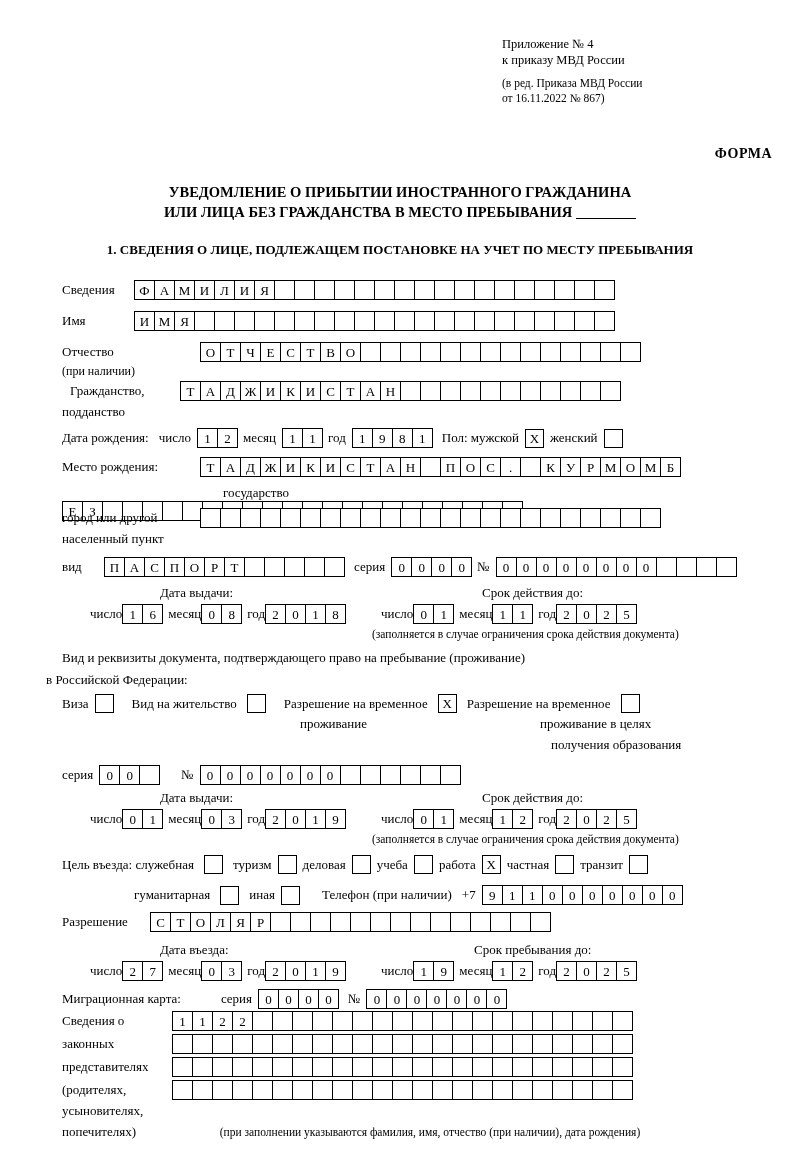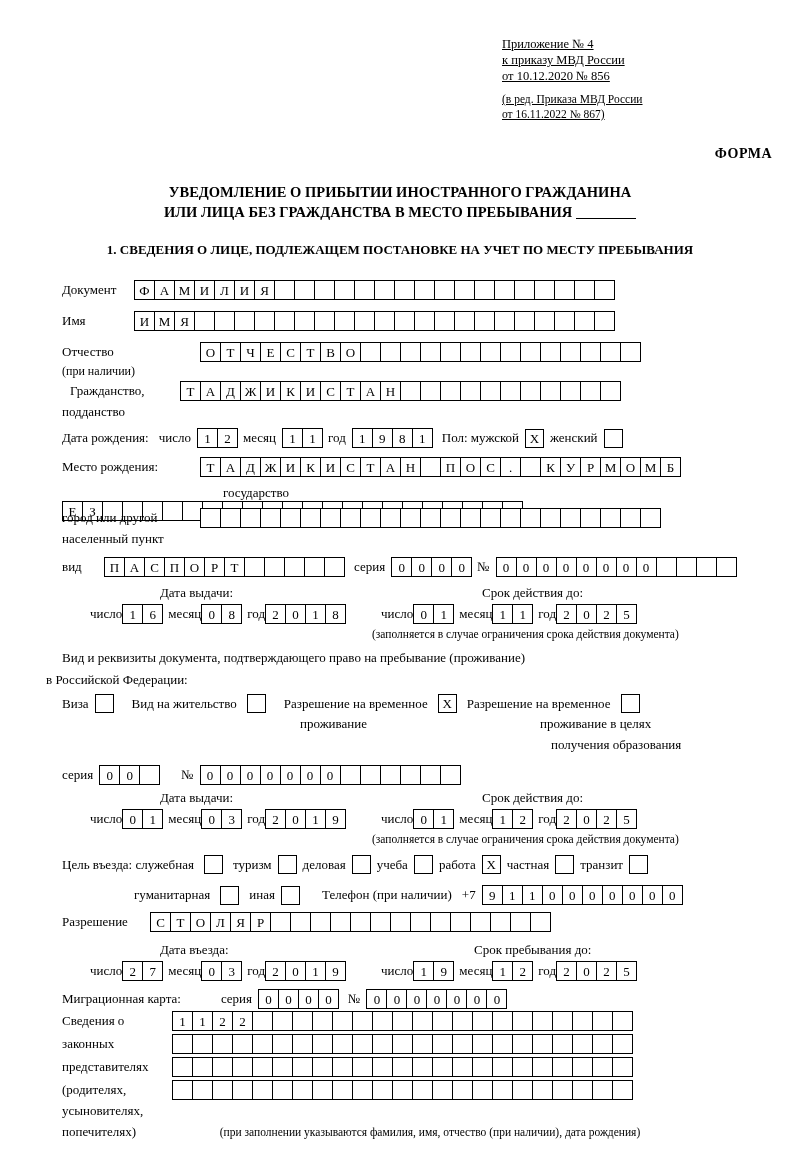--- a/index.html
+++ b/index.html
@@ -24,21 +24,20 @@
   }
   
   .header-block {
     position: absolute;
     top: 36px;
     right: 28px;
     width: 270px;
     font-size: 12.5px;
     line-height: 16px;
     text-align: left;
-    text-decoration: underline;
   }
   .header-block .sub {
     margin-top: 8px;
     font-size: 11.5px;
     line-height: 15px;
   }
   .form-word {
     position: absolute;
     top: 146px;
     right: 28px;
@@ -130,38 +129,37 @@
   }
 </style>
 </head>
 <body>
 
 <div class="page">
 
   <div class="header-block">
     <div>Приложение № 4</div>
     <div>к приказу МВД России</div>
-    <div>от 10.12.2020 № 856</div>
     <div class="sub">
       <div>(в ред. Приказа МВД России</div>
       <div>от 16.11.2022 № 867)</div>
     </div>
   </div>
 
   <div class="form-word">ФОРМА</div>
 
   <div class="title">
     <div>УВЕДОМЛЕНИЕ О ПРИБЫТИИ ИНОСТРАННОГО ГРАЖДАНИНА</div>
     <div class="line2"><span>ИЛИ ЛИЦА БЕЗ ГРАЖДАНСТВА В МЕСТО ПРЕБЫВАНИЯ</span> <span class="blank"></span></div>
   </div>
 
   <div class="section-title">1. СВЕДЕНИЯ О ЛИЦЕ, ПОДЛЕЖАЩЕМ ПОСТАНОВКЕ НА УЧЕТ ПО МЕСТУ ПРЕБЫВАНИЯ</div>
 
   <div class="row" style="top:280px; left:62px;">
-    <span class="lbl" style="width:72px;">Документ</span>
+    <span class="lbl" style="width:72px;">Сведения</span>
     <span class="cells" id="surname-cells">
         <span class="cell">Ф</span>
         <span class="cell">А</span>
         <span class="cell">М</span>
         <span class="cell">И</span>
         <span class="cell">Л</span>
         <span class="cell">И</span>
         <span class="cell">Я</span>
         <span class="cell"></span>
         <span class="cell"></span>

